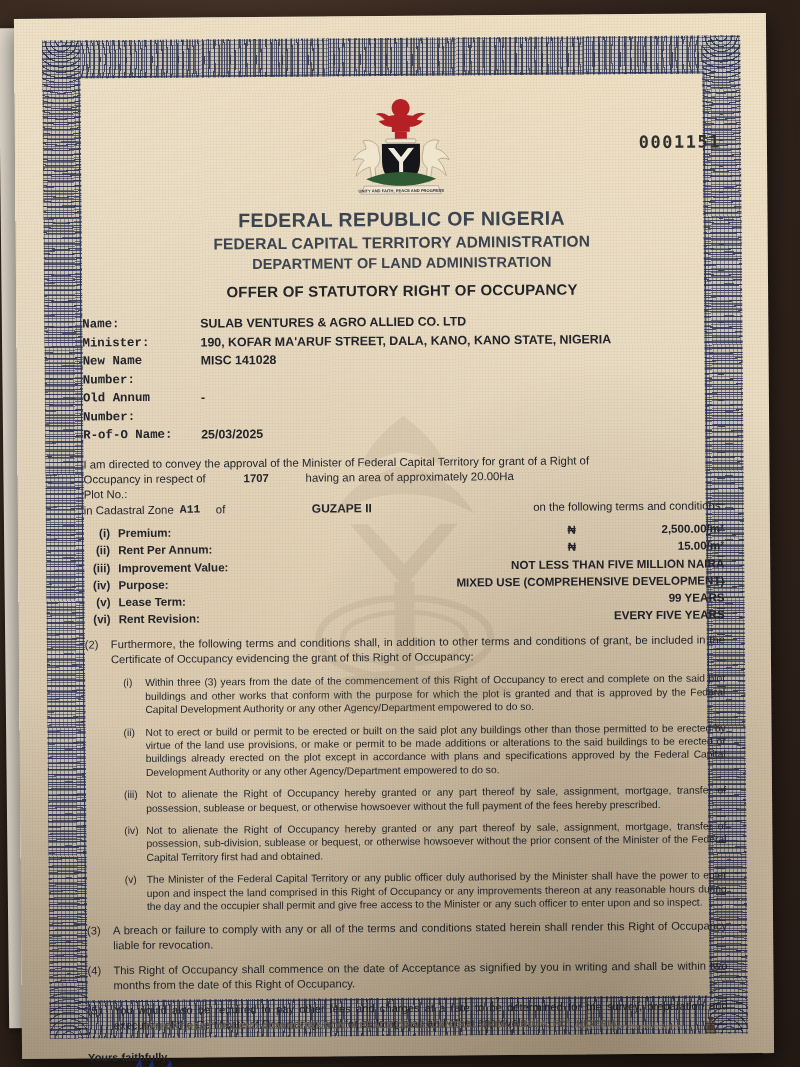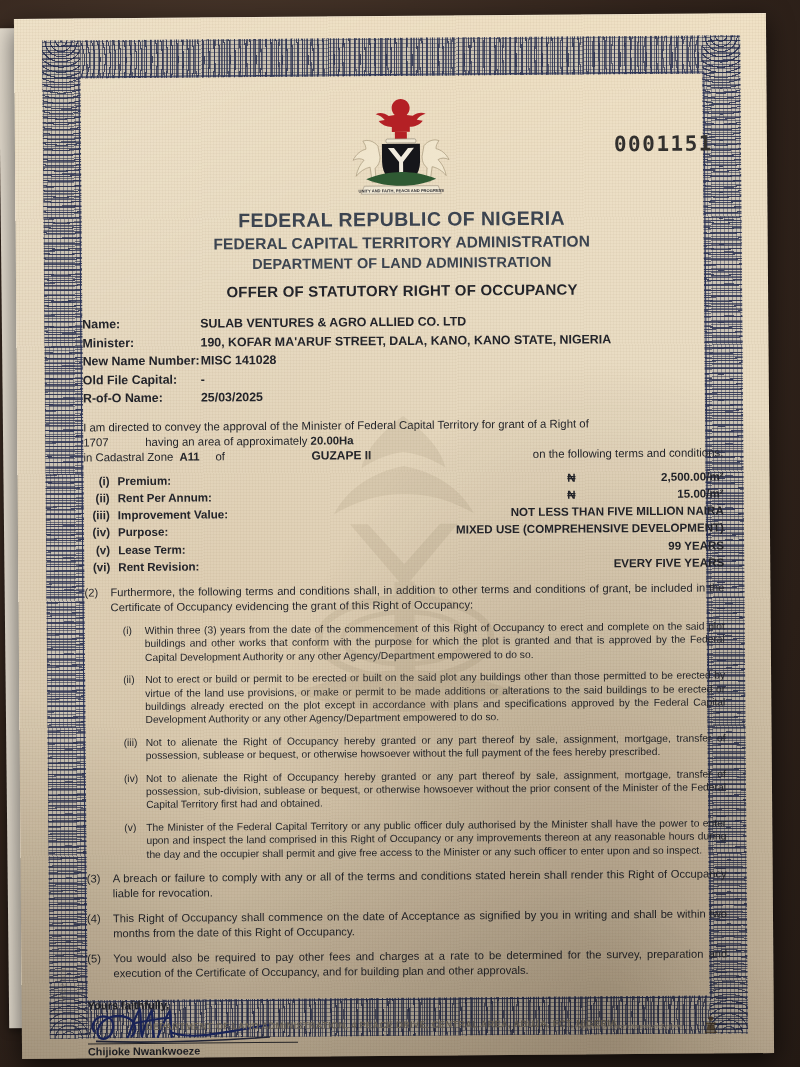--- a/index.html
+++ b/index.html
@@ -117,50 +117,50 @@
     transform: translateX(-50%);
     opacity: .13;
     pointer-events: none;
   }
 
   
   #crest { margin: 18px auto 0; width: 126px; height: 104px; display:block; }
 
   #serial {
     position: absolute;
-    right: 8px; top: 58px;
+    right: 0; top: 58px;
     font-family: "DejaVu Sans Mono", monospace;
-    font-size: 21px;
+    font-size: 17px;
     font-weight: 700;
     letter-spacing: 1.5px;
     color: #32302e;
   }
 
   .head-wrap { text-align: center; margin-top: 10px; }
   .h1 { font-size: 19.5px; font-weight: 700; letter-spacing: .4px; color: #3c4450; }
   .h2 { font-size: 15.5px; font-weight: 700; letter-spacing: .1px; color: #3c4450; margin-top: 3px; }
   .h3 { font-size: 14.5px; font-weight: 700; letter-spacing: .1px; color: #3c4450; margin-top: 3px; }
   .h4 { font-size: 15px; font-weight: 700; letter-spacing: .2px; color: #23242a; margin-top: 11px; }
 
   
   #details { margin-top: 14px; font-size: 12.4px; font-weight: 700; color: #23242a; }
   .drow { display: flex; line-height: 18.5px; }
-  .dlabel { width: 118px; flex: none; }
+  .dlabel { width: 118px; flex: none; font-family: Liberation Mono, monospace; }
   .dval { flex: 1; }
 
   
   #convey { margin-top: 12px; font-size: 11.4px; line-height: 15.4px; color: #24252a; }
-  #convey .b { font-weight: 700; }
+  #convey .b { font-weight: 400; }
   .cl-2 { display: flex; }
   .cl-2 .seg-a { width: 140px; flex:none; }
-  .cl-2 .seg-b { width: 62px; flex:none; font-weight:400; }
+  .cl-2 .seg-b { width: 62px; flex:none; font-weight:700;margin-left:20px; }
   .cl-2 .seg-c { flex: 1; }
   .cl-3 { display: flex; }
   .cl-3 .z1 { width: 96px; flex:none; }
-  .cl-3 .z2 { width: 36px; flex:none; font-weight:700; }
+  .cl-3 .z2 { width: 36px; flex:none; font-weight:700;font-family:Liberation Mono, monospace; }
   .cl-3 .z3 { width: 28px; flex:none; }
   .cl-3 .z4 { width: 196px; flex:none; text-align:center; font-weight:700; font-size:12px; }
   .cl-3 .z5 { flex:1; text-align:right; }
 
   
   #terms { margin-top: 6px; font-size: 11.6px; font-weight: 700; color: #23242a; }
   .trow { display: flex; line-height: 17.2px; }
   .tnum { width: 34px; flex: none; text-align: right; padding-right: 8px; }
   .tlab { width: 150px; flex: none; }
   .tcur { flex: 1; text-align: right; padding-right: 8px; }
@@ -293,32 +293,33 @@
       </div>
       <div class="drow">
         <div class="dlabel">Minister:</div>
         <div class="dval">190, KOFAR MA'ARUF STREET, DALA, KANO, KANO STATE, NIGERIA</div>
       </div>
       <div class="drow">
         <div class="dlabel">New Name Number:</div>
         <div class="dval">MISC 141028</div>
       </div>
       <div class="drow">
-        <div class="dlabel">Old File Capital:</div>
+        <div class="dlabel">Old Annum Number:</div>
         <div class="dval">-</div>
       </div>
       <div class="drow">
         <div class="dlabel">R-of-O Name:</div>
         <div class="dval">25/03/2025</div>
       </div>
     </div>
 
     <div id="convey">
       <div>I am directed to convey the approval of the Minister of Federal Capital Territory for grant of a Right of</div>
       <div class="cl-2">
+        <div class="seg-a">Occupancy in respect of Plot No.:</div>
         <div class="seg-b">1707</div>
         <div class="seg-c">
           <span>having an area of approximately</span>
           <span class="b">20.00Ha</span>
         </div>
       </div>
       <div class="cl-3">
         <div class="z1">in Cadastral Zone</div>
         <div class="z2">A11</div>
         <div class="z3">of</div>

